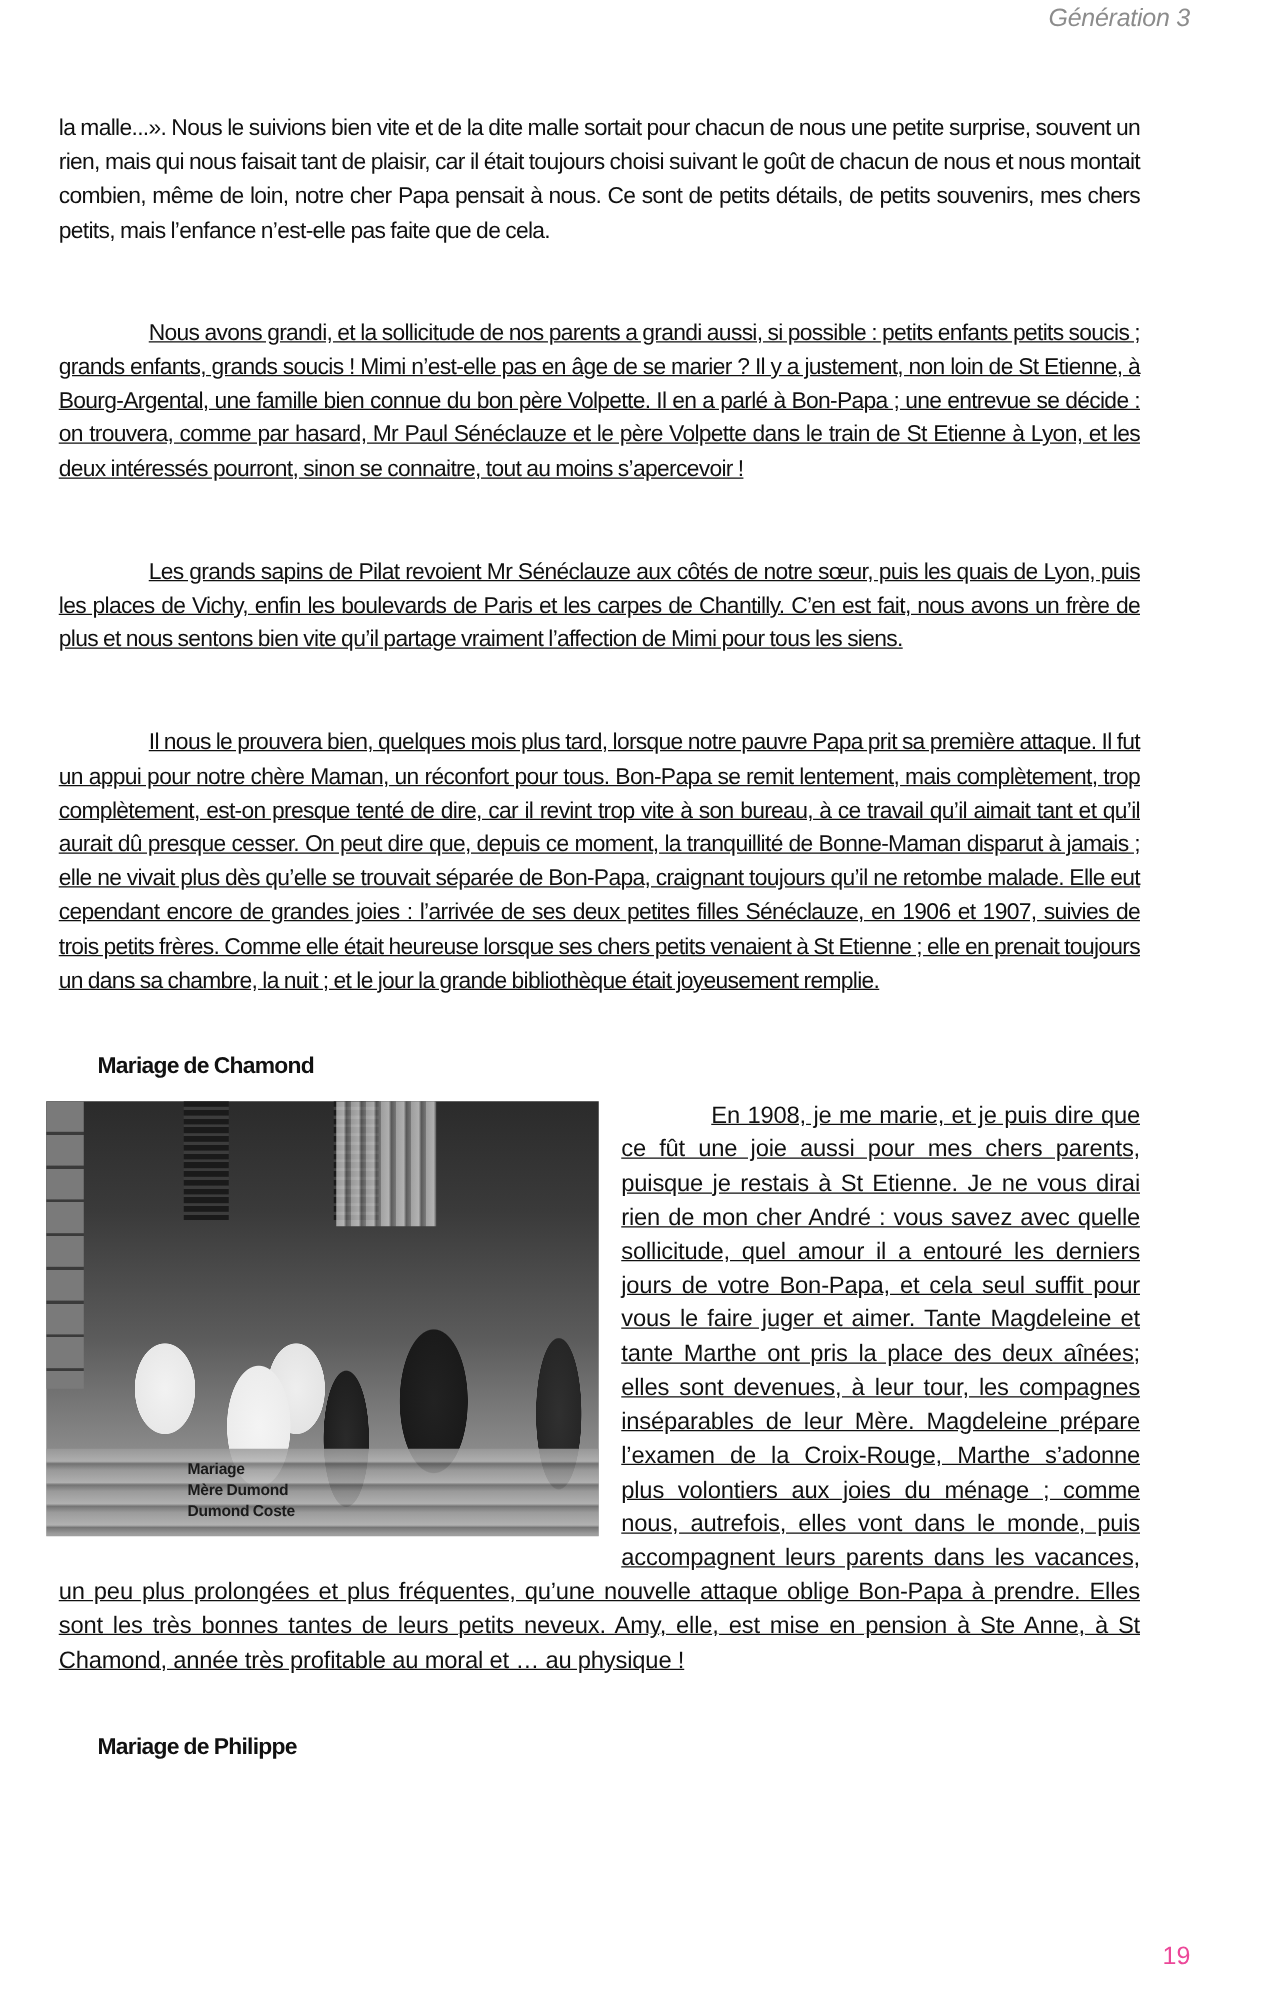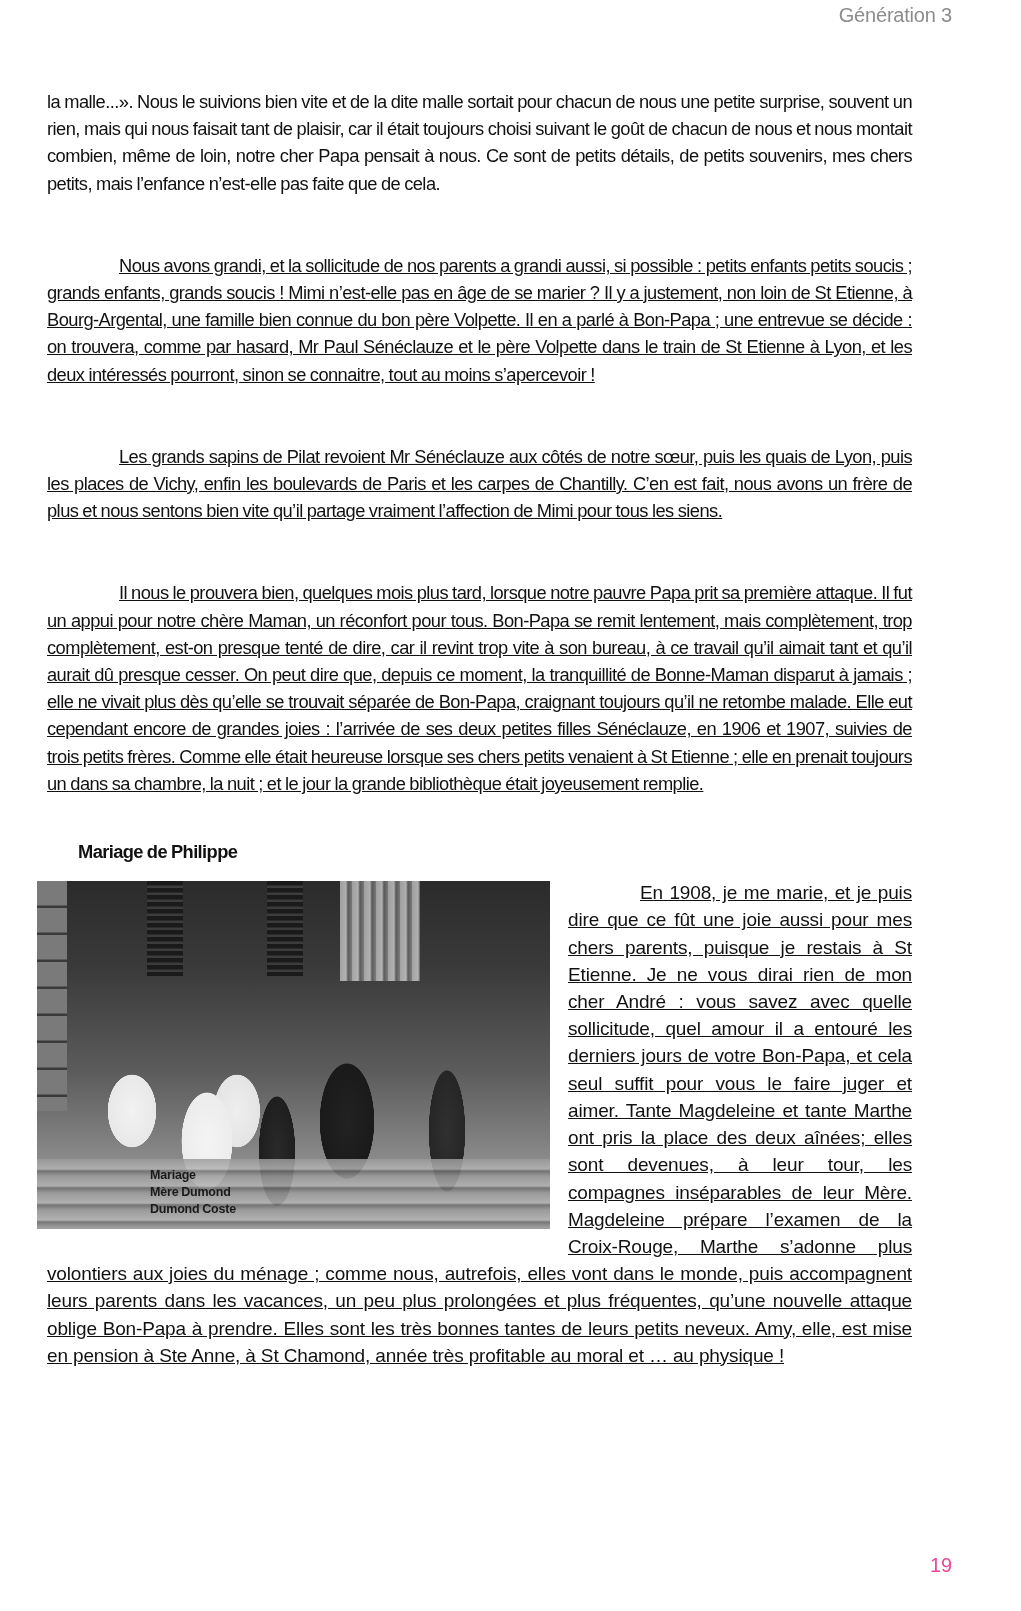--- a/index.html
+++ b/index.html
@@ -15,20 +15,21 @@
       font-family: "Liberation Sans", "DejaVu Sans", sans-serif;
       color: #111111;
     }
     .running-header {
       position: absolute;
       top: 4px;
       right: 69px;
       font-size: 20px;
       color: #8c8c8c;
       letter-spacing: -0.2px;
+      font-style: italic;
     }
     .page-body {
       position: absolute;
       left: 33px;
       top: 74px;
       width: 893px;
       font-size: 18.3px;
       line-height: 27.2px;
       letter-spacing: -0.55px;
       word-spacing: -0.5px;
@@ -51,21 +52,21 @@
       font-size: 18.3px;
       letter-spacing: -0.6px;
       line-height: 27.2px;
     }
     .figure-block {
       position: relative;
       margin-top: 5px;
     }
     .photo {
       float: left;
-      width: 513px;
+      width: 442px;
       height: 348px;
       margin: 2px 18px 4px 4px;
       position: relative;
       overflow: hidden;
       background:
         radial-gradient(ellipse 40px 60px at 95px 230px, #f2f2f2 0%, #e8e8e8 60%, transparent 61%),
         radial-gradient(ellipse 42px 80px at 170px 260px, #f4f4f4 0%, #ececec 60%, transparent 61%),
         radial-gradient(ellipse 38px 60px at 200px 230px, #eeeeee 0%, #e4e4e4 60%, transparent 61%),
         radial-gradient(ellipse 30px 90px at 240px 270px, #2a2a2a 0%, #1e1e1e 60%, transparent 61%),
         radial-gradient(ellipse 45px 95px at 310px 240px, #222222 0%, #1a1a1a 60%, transparent 61%),
@@ -149,37 +150,38 @@
   <div class="gap"></div>
 
   <p class="para indent">Les grands sapins de Pilat revoient Mr Sénéclauze aux côtés de notre sœur, puis les  quais de Lyon, puis les places de Vichy, enfin les boulevards de Paris et les carpes de Chantilly. C’en est fait, nous avons un frère de plus et nous sentons bien vite qu’il partage vraiment l’affection de Mimi pour tous les siens.</p>
 
   <div class="gap"></div>
 
   <p class="para indent">Il nous le prouvera bien, quelques mois plus tard, lorsque notre pauvre Papa prit sa première attaque. Il fut un appui pour notre chère Maman, un réconfort pour tous. Bon-Papa se remit lentement, mais complètement, trop complètement, est-on presque tenté de dire, car il  revint trop vite à son bureau, à ce travail qu’il aimait tant et qu’il aurait dû presque cesser. On peut dire que, depuis ce moment, la tranquillité de Bonne-Maman disparut à jamais ; elle ne vivait plus dès qu’elle se trouvait séparée de Bon-Papa, craignant toujours qu’il ne retombe malade. Elle eut cependant encore de grandes joies : l’arrivée de ses deux petites filles Sénéclauze, en 1906 et 1907, suivies de trois petits frères. Comme elle était heureuse lorsque ses chers petits venaient à St Etienne ; elle en prenait toujours un dans sa chambre, la nuit ; et le jour la grande bibliothèque était joyeusement remplie.</p>
 
   <div class="gap"></div>
 
-  <h2 class="section-heading">Mariage de Philippe</h2>
+  <h2 class="section-heading">Mariage de Chamond</h2>
 
   <div class="figure-block">
     <div class="photo" title="Photographie de groupe d'un mariage sur les marches d'une maison">
       <div class="door-left"></div>
       <div class="shutter" style="left:110px;"></div>
       <div class="shutter" style="left:230px;"></div>
       <div class="window-right"></div>
       <div class="stairs"></div>
       <div class="caption">
         <div>Mariage</div>
         <div>Mère Dumond</div>
         <div>Dumond Coste</div>
       </div>
     </div>
     <p class="para wrap-text first indent">En 1908, je me marie, et je puis dire que ce fût une joie aussi pour mes chers parents,  puisque je restais à St Etienne. Je ne vous dirai rien de mon cher André : vous savez avec  quelle sollicitude, quel amour il a entouré les derniers jours de votre Bon-Papa, et cela seul  suffit pour vous le faire juger et aimer.  Tante Magdeleine et tante Marthe ont pris la place des deux aînées; elles sont devenues, à leur tour, les compagnes inséparables de leur Mère. Magdeleine prépare l’examen  de la Croix-Rouge, Marthe s’adonne plus volontiers aux joies du ménage ; comme nous,  autrefois, elles vont dans le monde, puis accompagnent leurs parents dans les vacances, un  peu plus prolongées et plus fréquentes, qu’une nouvelle attaque oblige Bon-Papa à prendre.  Elles sont les très bonnes tantes de leurs petits neveux. Amy, elle, est mise en pension à Ste Anne, à St Chamond, année très profitable au moral et … au physique !</p>
     <div class="clear"></div>
   </div>
 
   <div class="gap"></div>
 
+  <h2 class="section-heading">Mariage de Philippe</h2>
 
 </div>
 
 <div class="page-number">19</div>
 
 </body></html>

